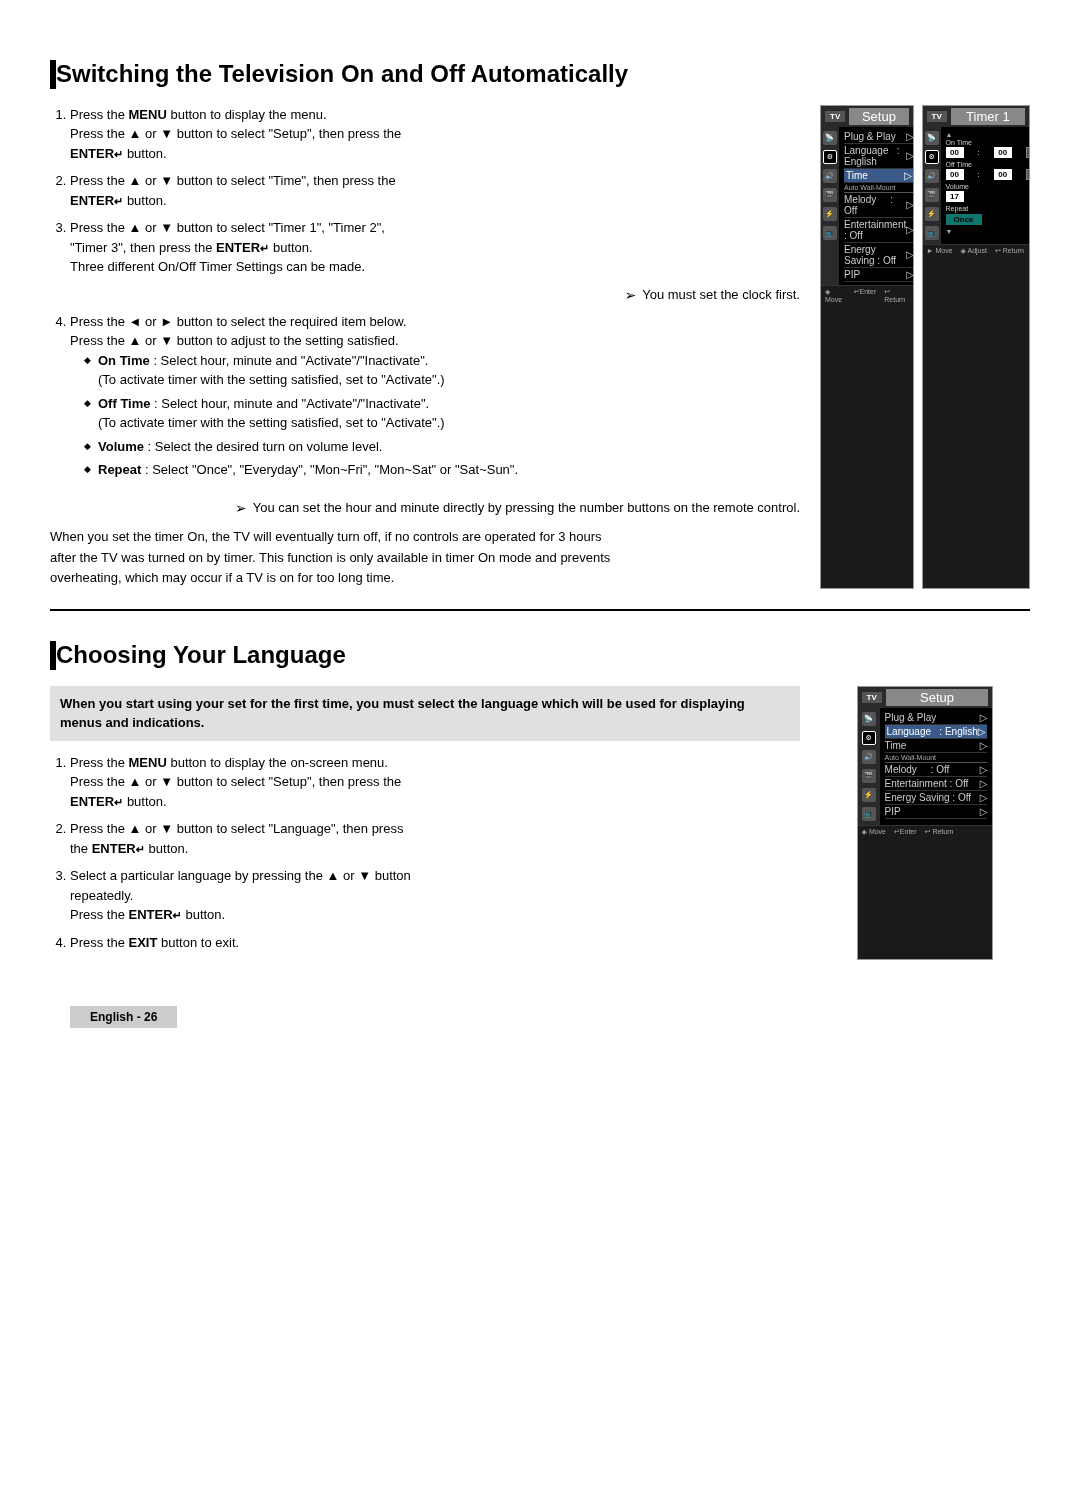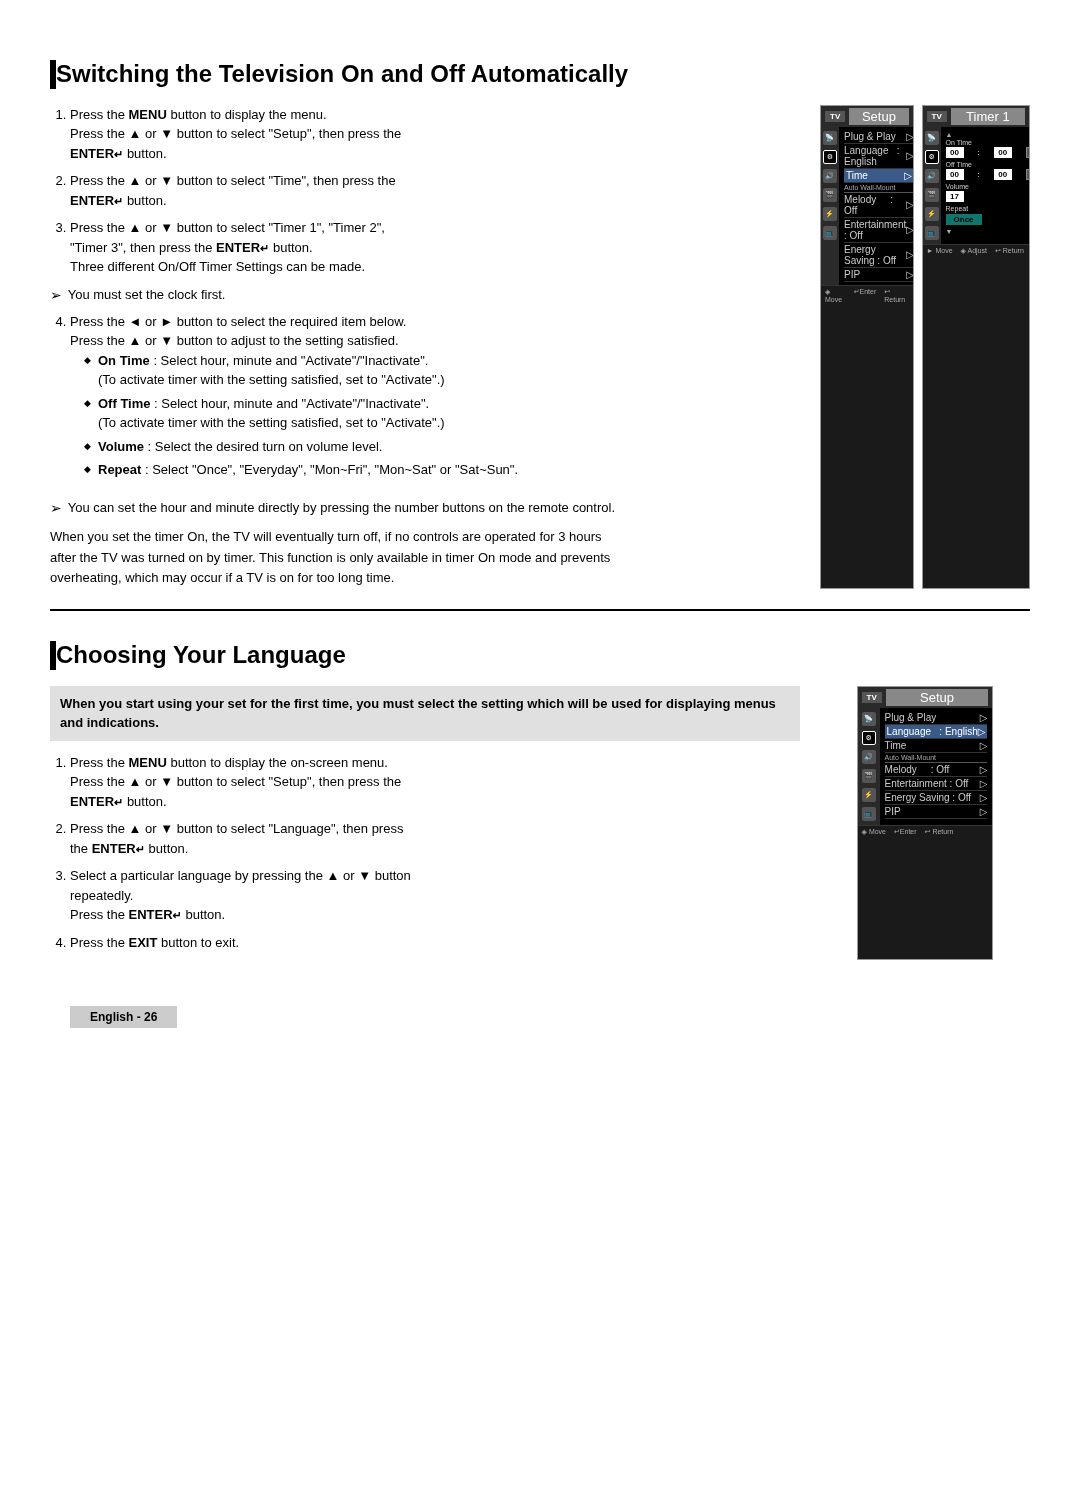--- a/index.html
+++ b/index.html
@@ -74,20 +74,21 @@
       left: -2px;
       font-size: 9px;
       top: 3px;
     }
 
     .arrow-note {
       display: flex;
       align-items: flex-start;
       margin-bottom: 6px;
       line-height: 1.5;
+      justify-content: flex-end;
     }
 
     .arrow-note::before {
       content: "➢";
       margin-right: 6px;
       flex-shrink: 0;
       font-size: 14px;
     }
 
     .auto-power-section {
@@ -463,21 +464,21 @@
     </div>
   </div>
 </div>
 
 <hr class="divider-line">
 
 <h2 class="section-title">Choosing Your Language</h2>
 
 <div class="section-content">
   <div class="text-column">
-    <div class="lang-intro">When you start using your set for the first time, you must select the setting which will be used for displaying menus and indications.</div>
+    <div class="lang-intro">When you start using your set for the first time, you must select the language which will be used for displaying menus and indications.</div>
 
     <ol>
       <li>
         Press the <b>MENU</b> button to display the on-screen menu.<br>
         Press the ▲ or ▼ button to select "Setup", then press the<br>
         <b>ENTER<span class="enter-symbol">↵</span></b> button.
       </li>
       <li>
         Press the ▲ or ▼ button to select "Language", then press<br>
         the <b>ENTER<span class="enter-symbol">↵</span></b> button.

